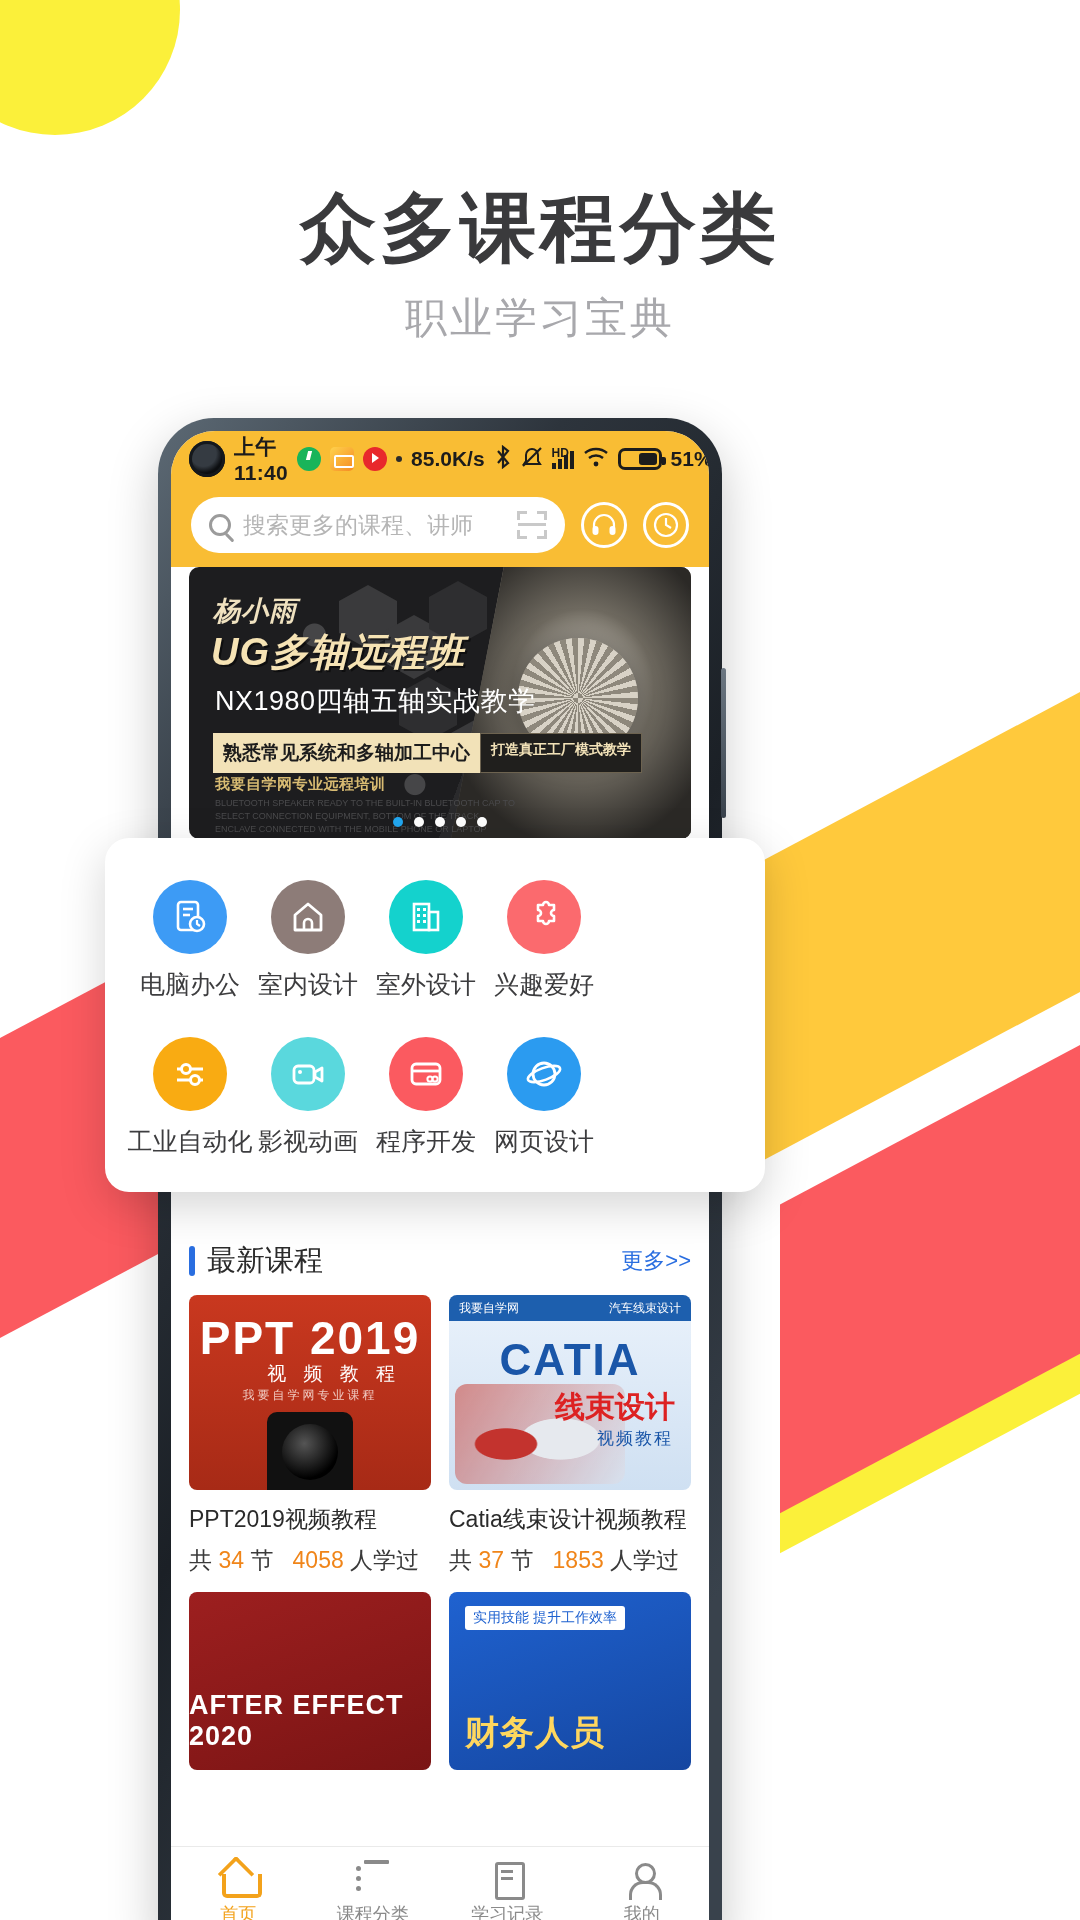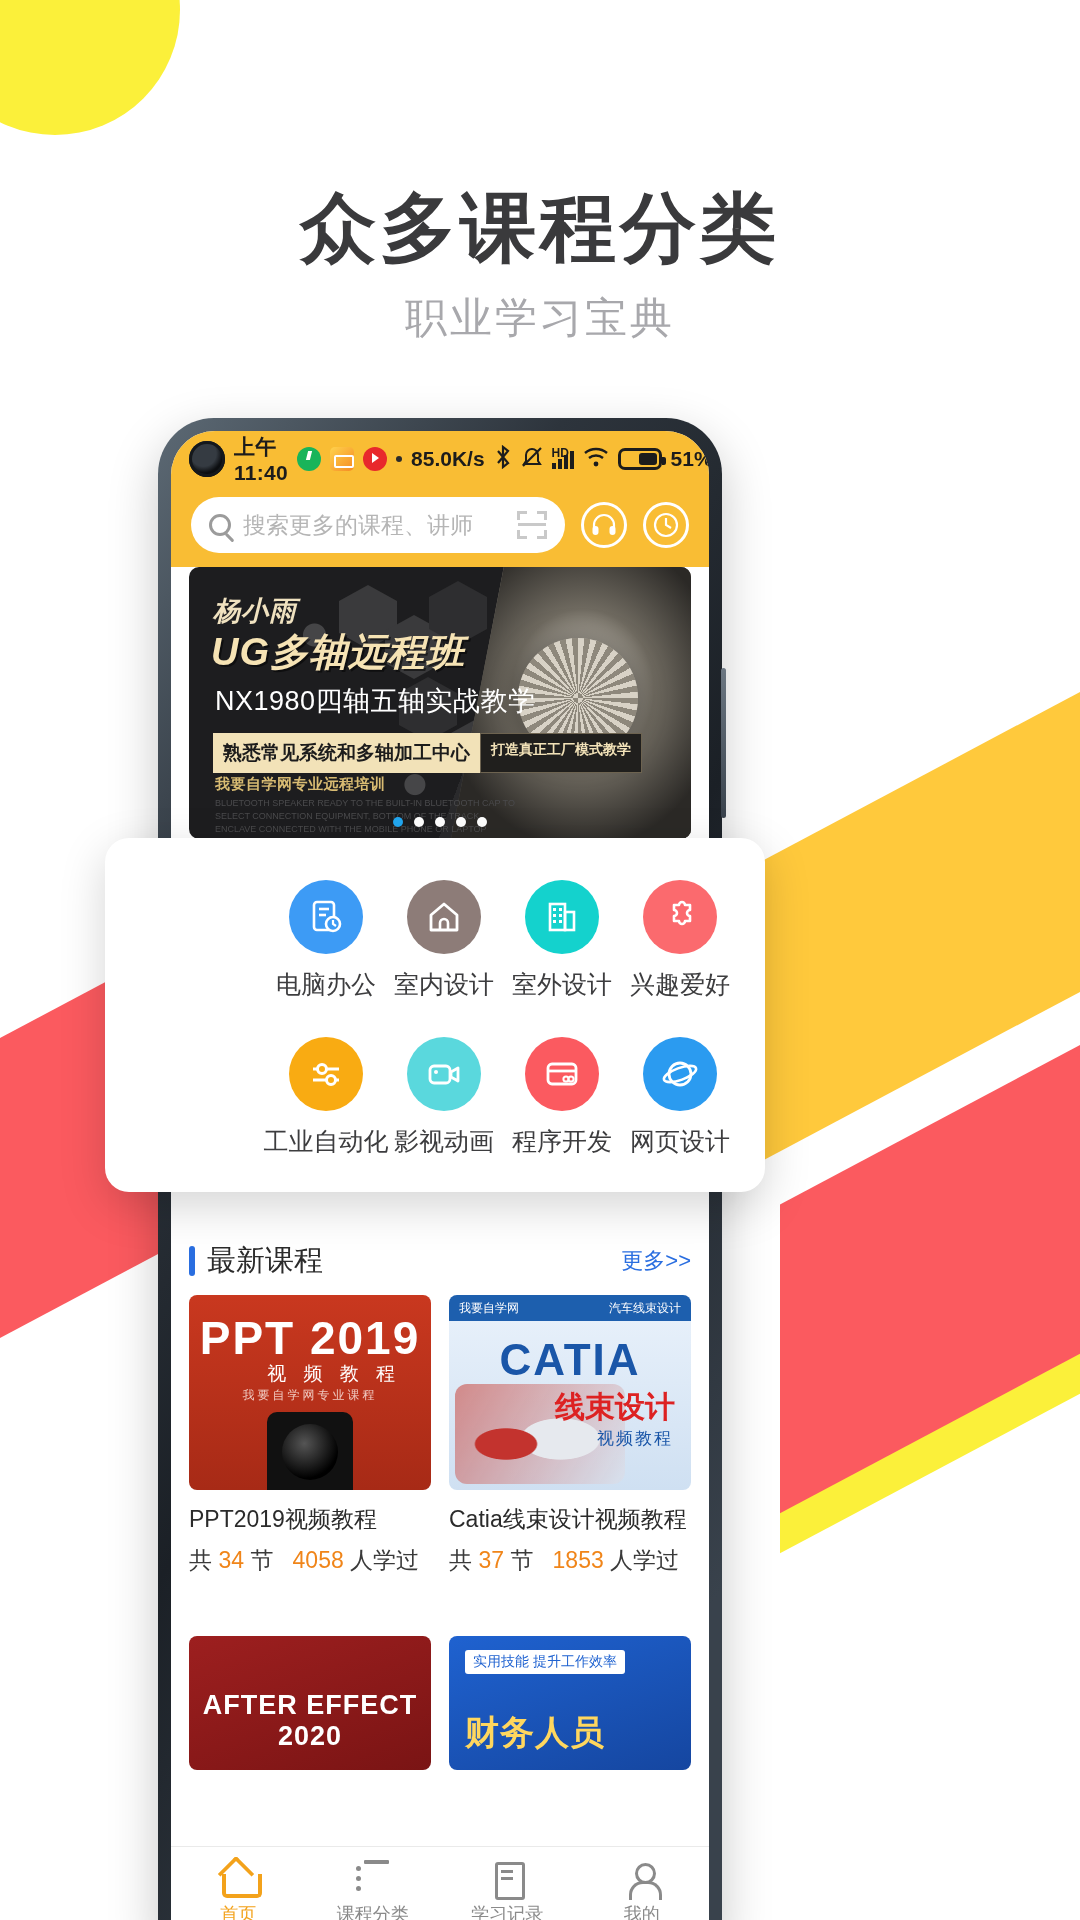--- a/index.html
+++ b/index.html
@@ -204,23 +204,23 @@
   .catia-car{position:absolute;left:6px;bottom:6px;width:170px;height:100px;
     background:radial-gradient(ellipse at 30% 60%,#c3332e 0 18%,transparent 19%),
                radial-gradient(ellipse at 62% 55%,#e6e9ee 0 26%,transparent 27%),
                linear-gradient(120deg,rgba(200,60,50,.55),rgba(220,225,235,.6));
     border-radius:12px;}
   .ctitle{margin-top:14px;font-size:23px;color:#2b2b2b;}
   .cmeta{margin-top:10px;font-size:23px;color:#3a3a3a;}
   .cmeta b{color:#f08519;font-weight:normal;}
 
   .promos{display:flex;gap:18px;padding:16px 18px 0;background:#fff;}
-  .promo{flex:1;height:134px;border-radius:8px;position:relative;overflow:hidden;margin-top:44px;}
+  .promo{flex:1;height:178px;border-radius:8px;position:relative;overflow:hidden;}
   .promo-ae{background:linear-gradient(160deg,#9d1f1f,#7a1414);}
-  .promo-ae .ae-t{position:absolute;left:0;right:0;bottom:18px;text-align:center;color:#fff;font-size:27px;font-weight:bold;letter-spacing:1px;}
+  .promo-ae .ae-t{position:absolute;left:0;right:0;bottom:18px;text-align:left;color:#fff;font-size:27px;font-weight:bold;letter-spacing:1px;}
   .promo-fin{background:linear-gradient(160deg,#1f62d0,#1546a0);}
   .promo-fin .fin-top{position:absolute;left:16px;top:14px;background:#fff;color:#1f62d0;font-size:14px;padding:3px 8px;border-radius:3px;}
   .promo-fin .fin-t{position:absolute;left:16px;bottom:14px;color:#ffd75e;font-size:34px;font-weight:bold;letter-spacing:1px;}
 
   
   .bottomnav{
     position:absolute;left:0;right:0;bottom:0;height:92px;background:#fff;
     border-top:1px solid #eaeaea;display:flex;align-items:center;
   }
   .navitem{flex:1;display:flex;flex-direction:column;align-items:center;gap:6px;}
@@ -239,21 +239,21 @@
   .user-ic::before{content:"";position:absolute;left:11px;top:3px;width:15px;height:15px;border-radius:50%;border:3px solid #8a8a8a;}
   .user-ic::after{content:"";position:absolute;left:5px;top:21px;width:27px;height:16px;border:3px solid #8a8a8a;border-bottom:none;border-radius:14px 14px 0 0;}
 
   
   .catpanel{
     position:absolute;left:105px;top:838px;width:660px;
     background:#fff;border-radius:24px;padding:42px 26px 34px;
     box-shadow:0 14px 46px rgba(0,0,0,.17);
     z-index:20;
   }
-  .catrow{display:flex;justify-content:flex-end;}
+  .catrow{display:flex;justify-content:flex-start;}
   .catrow + .catrow{margin-top:36px;}
   .catitem{width:118px;display:flex;flex-direction:column;align-items:center;gap:14px;}
   .catcircle{
     width:74px;height:74px;border-radius:50%;
     display:flex;align-items:center;justify-content:center;
   }
   .catcircle svg{width:40px;height:40px;}
   .catlabel{font-size:25px;color:#3d3d3f;white-space:nowrap;}
 </style>
 </head>

